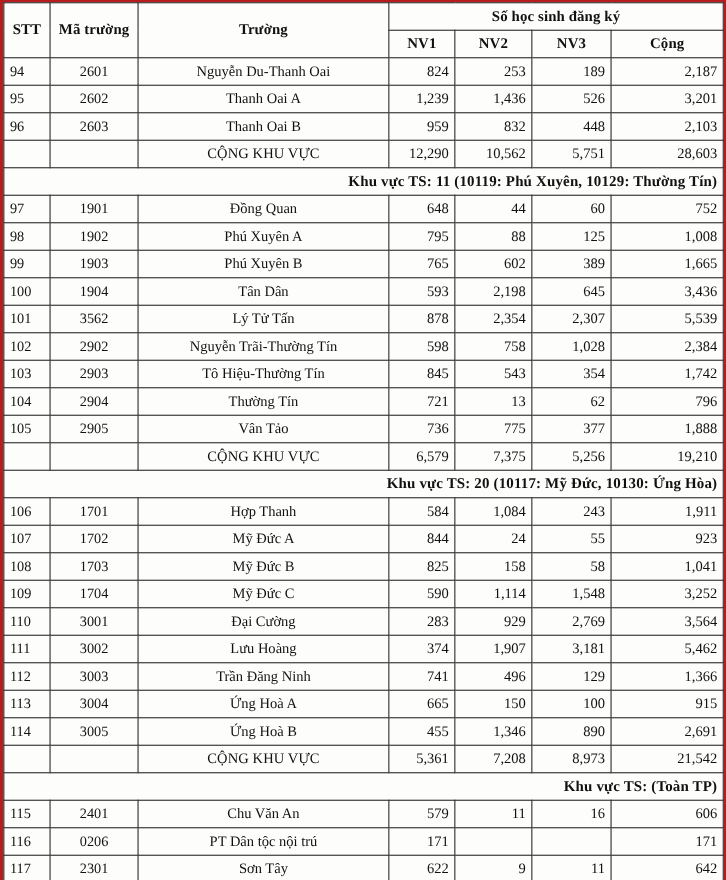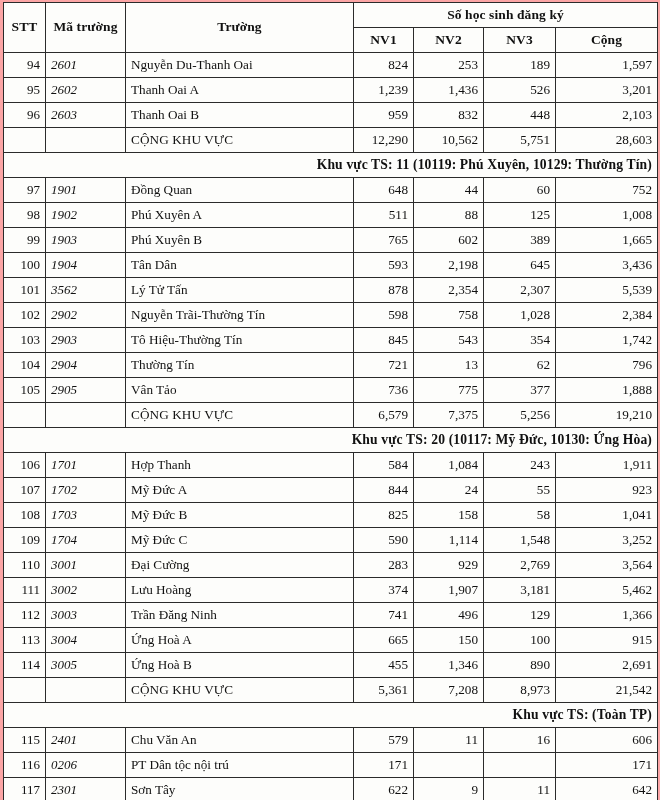--- a/index.html
+++ b/index.html
@@ -11,21 +11,21 @@
     width: 660px;
     height: 800px;
     font-family: "Liberation Serif", "DejaVu Serif", serif;
     color: #111111;
     overflow: hidden;
   }
   #sheet {
     position: relative;
     width: 660px;
     height: 800px;
-    background: #fca5a5;
+    background: #b91c1c;
     padding: 0;
     box-sizing: border-box;
   }
   table.reg {
     position: absolute;
     left: 3px;
     top: 2px;
     width: 654px;
     border-collapse: collapse;
     table-layout: fixed;
@@ -51,23 +51,23 @@
   th.hd {
     text-align: center;
     font-weight: bold;
     font-size: 13.5px;
     letter-spacing: 0.1px;
   }
   th.hd-group { height: 26px; }
   th.hd-sub   { height: 28px; }
   th.hd-tall  { height: 54px; }
 
-  td.stt   { text-align: right; font-size: 13px; }
-  td.code  { text-align: left; font-size: 13px; font-style: italic; }
-  td.school{ text-align: left; font-size: 13.2px; white-space: nowrap; }
+  td.stt   { text-align: left; font-size: 13px; }
+  td.code  { text-align: center; font-size: 13px; }
+  td.school{ text-align: center; font-size: 13.2px; white-space: nowrap; }
   td.num   { text-align: right; font-size: 13.2px; padding-right: 6px; }
 
   tr.subtotal td.school { letter-spacing: 0.1px; }
 
   td.section {
     text-align: right;
     font-weight: bold;
     font-size: 13.6px;
     height: 26px;
     letter-spacing: 0.15px;
@@ -104,21 +104,21 @@
       </tr>
     </thead>
     <tbody id="tbody">
         <tr>
           <td class="stt">94</td>
           <td class="code">2601</td>
           <td class="school">Nguyễn Du-Thanh Oai</td>
           <td class="num">824</td>
           <td class="num">253</td>
           <td class="num">189</td>
-          <td class="num">1,597</td>
+          <td class="num">2,187</td>
         </tr>
         <tr>
           <td class="stt">95</td>
           <td class="code">2602</td>
           <td class="school">Thanh Oai A</td>
           <td class="num">1,239</td>
           <td class="num">1,436</td>
           <td class="num">526</td>
           <td class="num">3,201</td>
         </tr>
@@ -149,21 +149,21 @@
           <td class="school">Đồng Quan</td>
           <td class="num">648</td>
           <td class="num">44</td>
           <td class="num">60</td>
           <td class="num">752</td>
         </tr>
         <tr>
           <td class="stt">98</td>
           <td class="code">1902</td>
           <td class="school">Phú Xuyên A</td>
-          <td class="num">511</td>
+          <td class="num">795</td>
           <td class="num">88</td>
           <td class="num">125</td>
           <td class="num">1,008</td>
         </tr>
         <tr>
           <td class="stt">99</td>
           <td class="code">1903</td>
           <td class="school">Phú Xuyên B</td>
           <td class="num">765</td>
           <td class="num">602</td>

